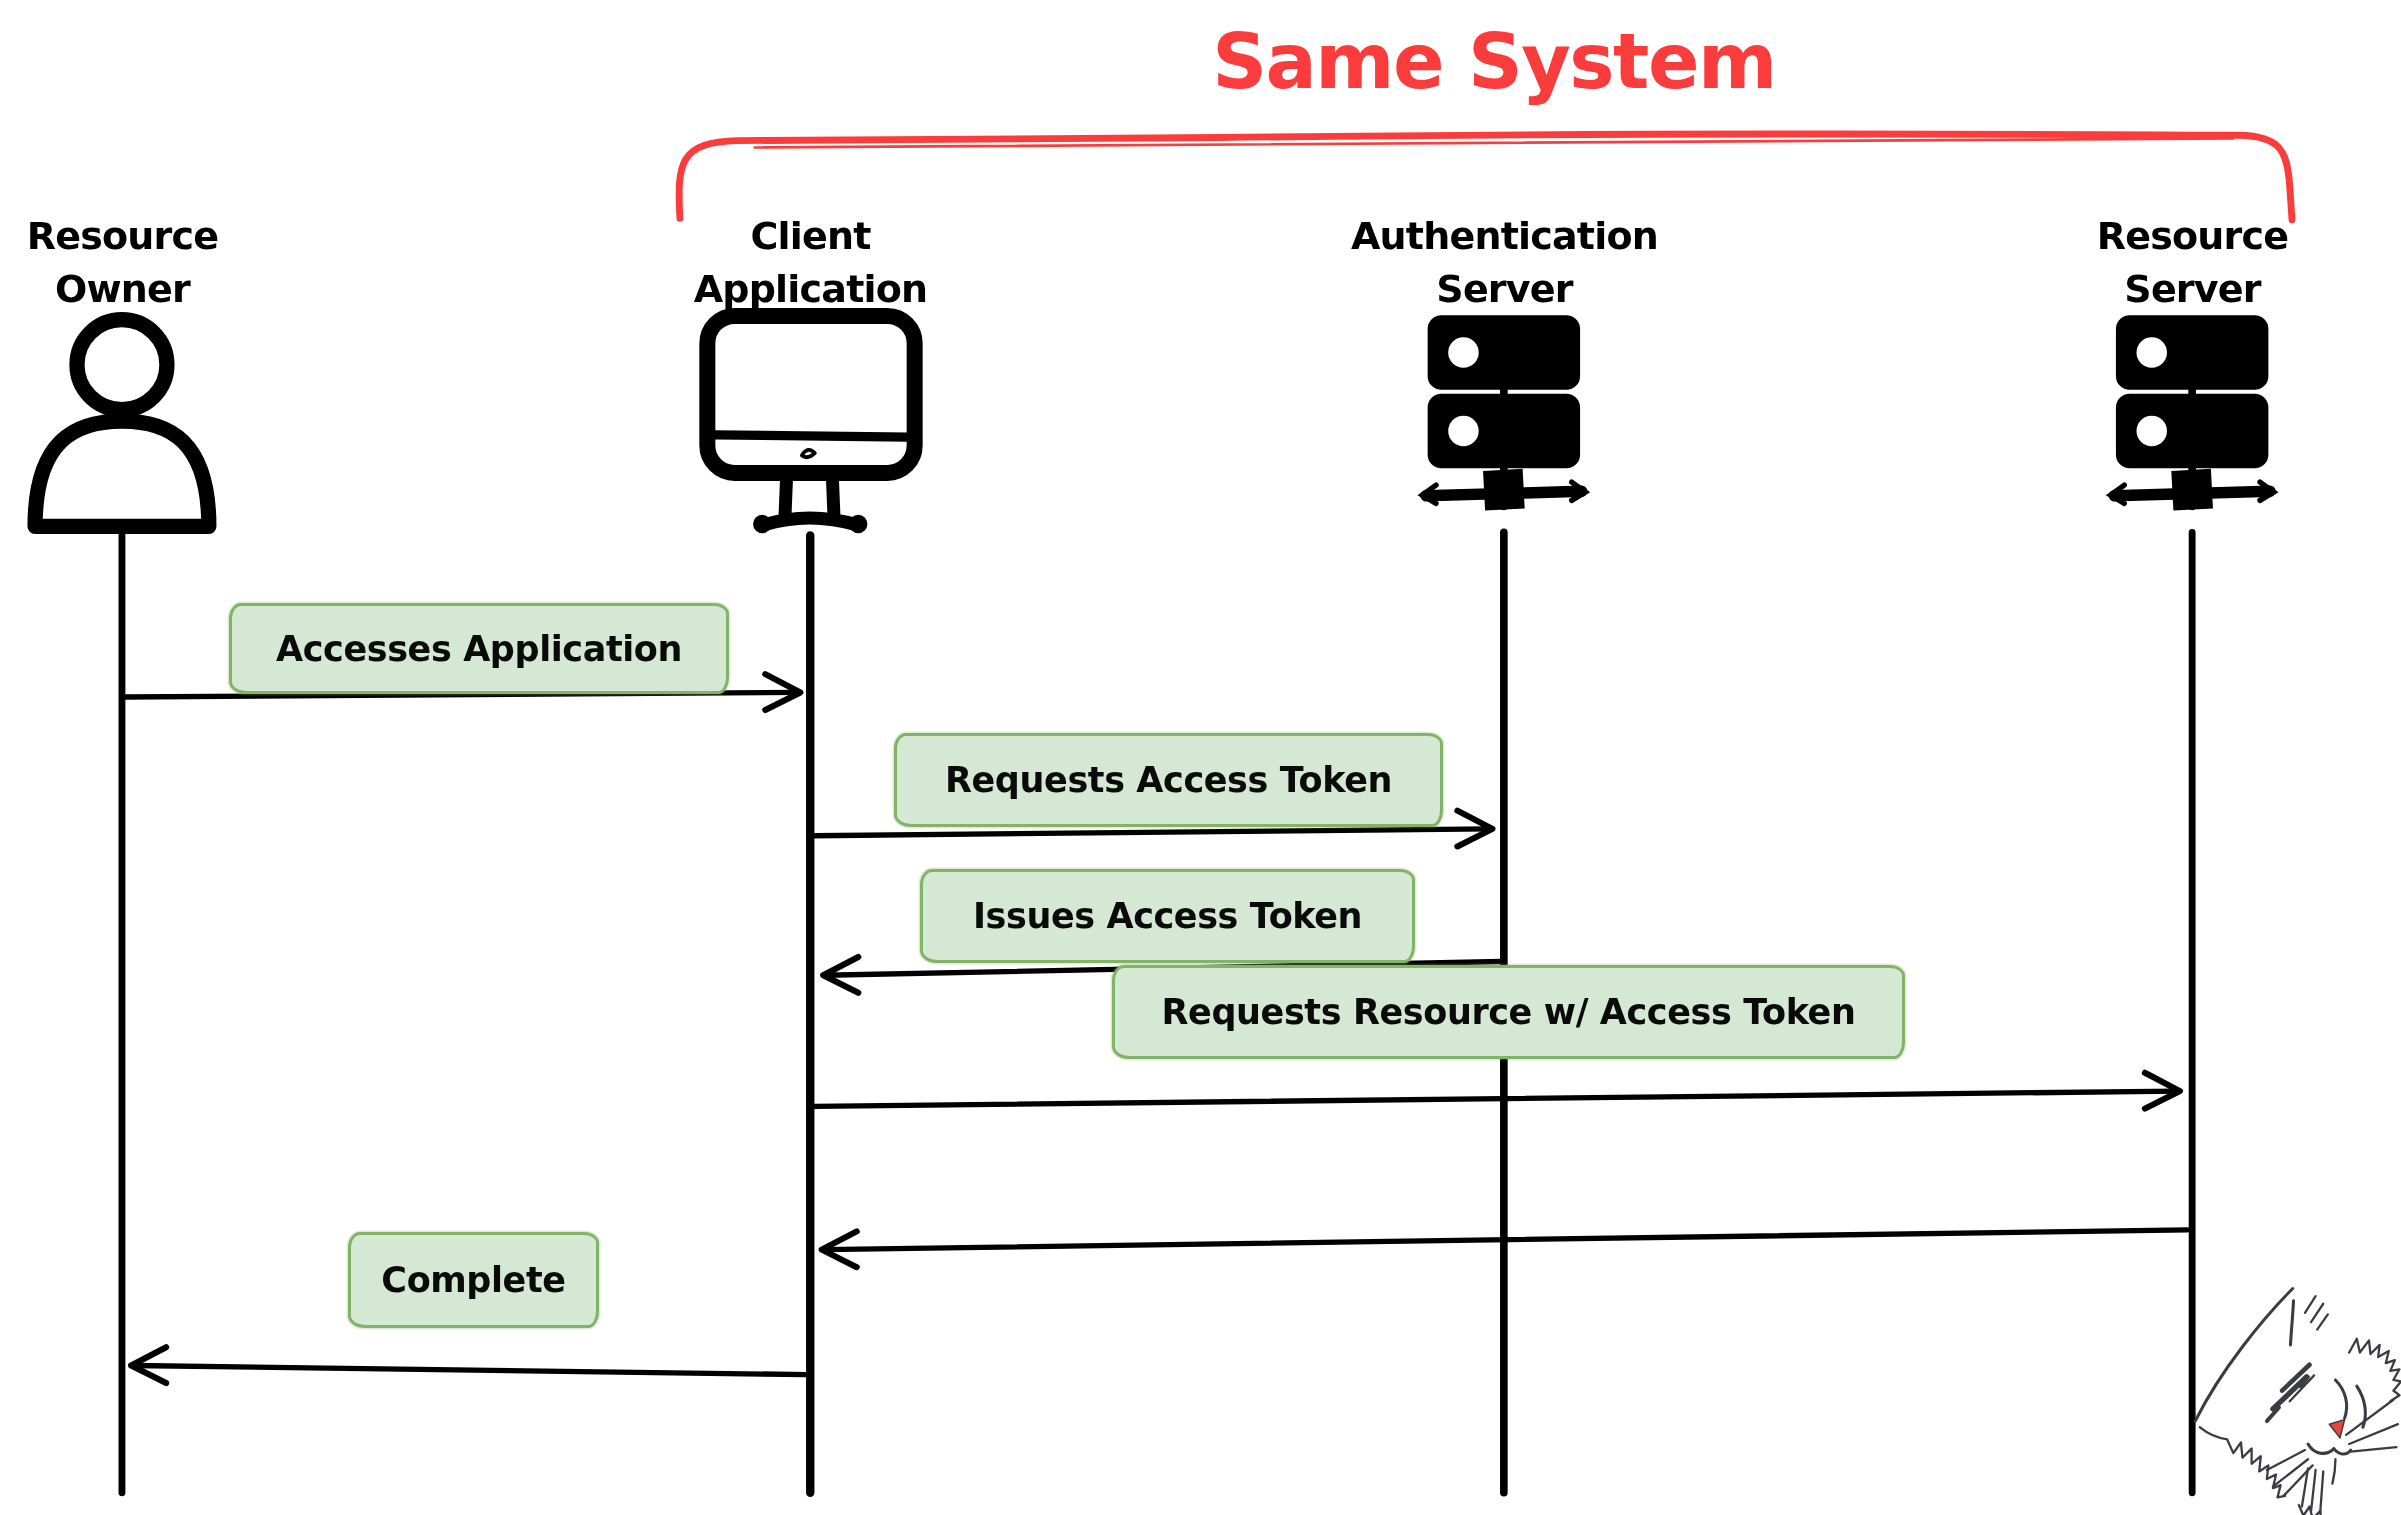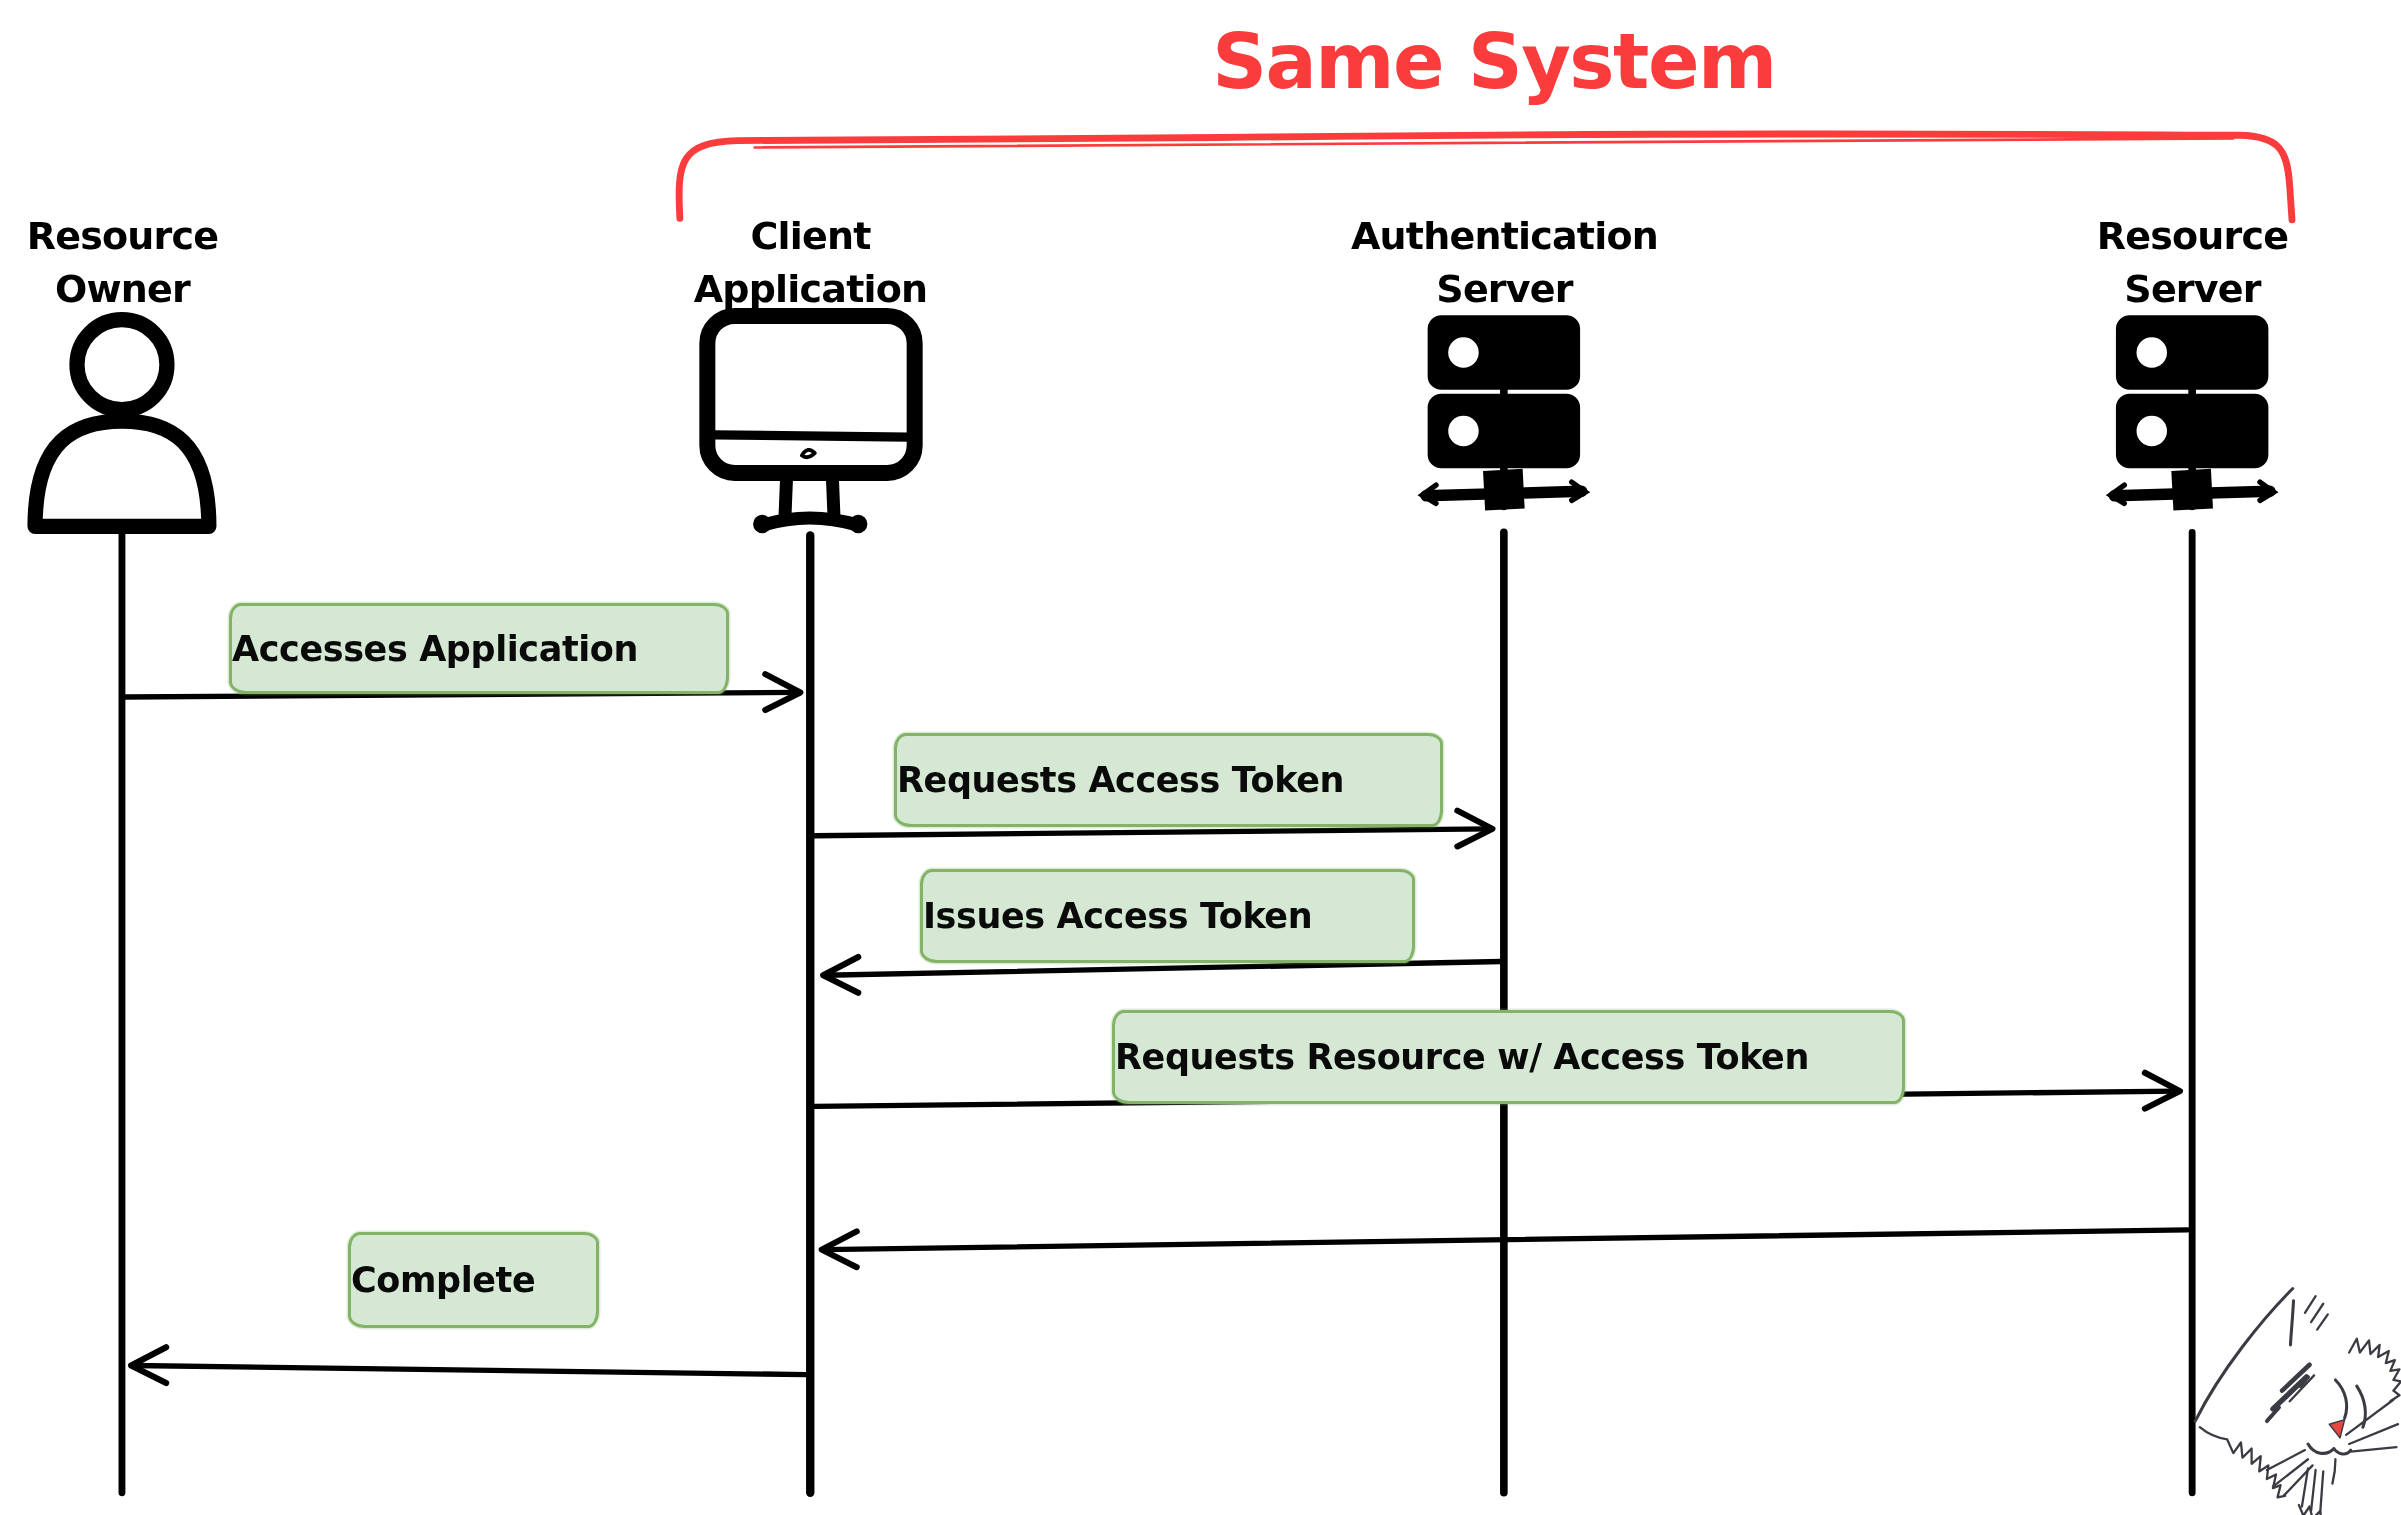--- a/index.html
+++ b/index.html
@@ -11,21 +11,21 @@
   #title {
     position:absolute; left:1067px; top:17px; width:854px; text-align:center;
     font-size:76px; font-weight:bold; letter-spacing:-1.5px;
     color:var(--title_red,#fa3c3c); white-space:nowrap;
   }
   .actor-label {
     position:absolute; top:210px; width:427px; text-align:center;
     font-size:38px; font-weight:bold; letter-spacing:-0.8px; line-height:53px; color:#000;
   }
   .msg {
-    position:absolute; display:flex; align-items:center; 
+    position:absolute; display:flex; align-items:center; justify-content:center;
     background:var(--box_fill,#d5e8d4);
     border:3.8px solid var(--box_border,#82b366);
     border-radius:12.2px 15.2px 10.7px 17px / 15.2px 10.7px 17px 12.2px;
     box-shadow:0 0 0 1.5px rgba(130,179,102,.25);
     font-size:35px; font-weight:bold; letter-spacing:-0.4px; color:#0a0a0a;
     white-space:nowrap;
   }
 </style>
 </head>
 <body>
@@ -147,21 +147,21 @@
 
   <div class="msg" style="left:229px;  top:603px;  width:494px;  height:85px">
     <span>Accesses Application</span>
   </div>
   <div class="msg" style="left:894px; top:733px;  width:543px;  height:88px">
     <span>Requests Access Token</span>
   </div>
   <div class="msg" style="left:920px; top:869px; width:489px;  height:88px">
     <span>Issues Access Token</span>
   </div>
-  <div class="msg" style="left:1112px; top:1010px; width:787px; height:88px">
+  <div class="msg" style="left:1112px; top:965px; width:787px; height:88px">
     <span>Requests Resource w/ Access Token</span>
   </div>
   <div class="msg" style="left:348px;  top:1232px; width:245px;  height:90px">
     <span>Complete</span>
   </div>
 
 </div>
 
 
 </body></html>

